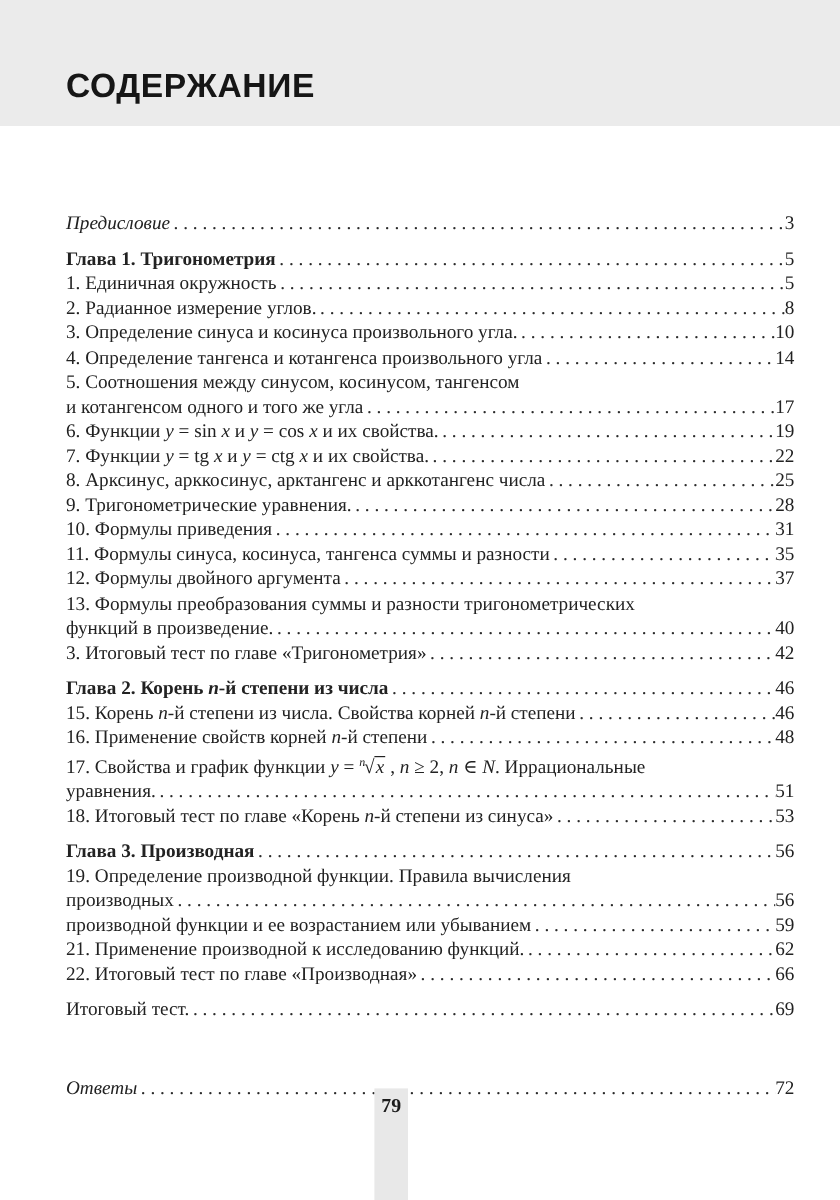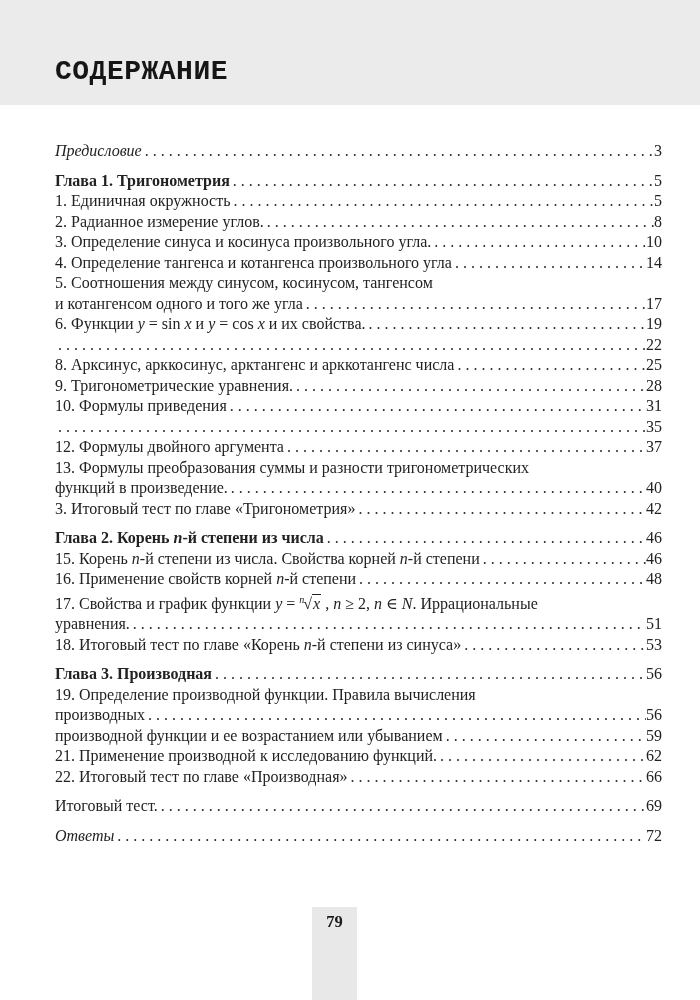--- a/index.html
+++ b/index.html
@@ -16,36 +16,36 @@
     background: #ebebeb;
     box-sizing: border-box;
     padding: 56px 0 0 55px;
   }
   .page-title {
     margin: 0;
     font-size: 28px;
     font-weight: 700;
     letter-spacing: 0.5px;
     color: #161616;
-    font-family: Liberation Mono, monospace;
+    font-family: Liberation Sans, sans-serif;
   }
   .toc {
     box-sizing: border-box;
     padding: 36px 38px 0 55px;
     font-size: 16px;
     line-height: 20.5px;
   }
   .entry { margin: 0; }
   .entry.gap { margin-top: 9px; }
   .entry .line {
     display: flex;
     align-items: baseline;
   }
   .entry.bold .txt { font-weight: 700; }
-  .entry.italic .txt { font-style: italic; }
+  .entry.italic .txt { font-style: italic; margin-top: 36px; }
   .txt { white-space: nowrap; flex: 0 0 auto; }
   .it { font-style: italic; }
   .bit { font-style: italic; font-weight: 700; }
   .leader {
     flex: 1 1 auto;
     overflow: hidden;
     white-space: nowrap;
     padding-left: 3px;
     font-weight: 400;
     font-style: normal;
@@ -64,21 +64,21 @@
   }
   .root .rad {
     font-style: italic;
     border-top: 1.3px solid #222222;
     padding: 0 1px;
   }
   .pagenum-strip {
     position: absolute;
     left: 312px;
     top: 907px;
-    width: 45px;
+    width: 28px;
     height: 93px;
     background: #e8e8e8;
     box-sizing: border-box;
     padding-top: 5px;
     text-align: center;
   }
   .pagenum {
     font-size: 16.5px;
     font-weight: 700;
     color: #1c1c1c;
@@ -146,20 +146,21 @@
     </div>
     <div class="entry">
       <div class="line">
         <span class="txt"><span>6. Функции </span><span class="it">y</span><span> = sin </span><span class="it">x</span><span> и </span><span class="it">y</span><span> = cos </span><span class="it">x</span><span> и их свойства.</span></span>
         <span class="leader">. . . . . . . . . . . . . . . . . . . . . . . . . . . . . . . . . . . . . . . . . . . . . . . . . . . . . . . . . . . . . . . . . . . . . . . . . . . . . . . . . . . . . . . . . . . . . . . . . . . . . . . . . . . . . . . . . . . . . . . . </span>
         <span class="pg">19</span>
       </div>
     </div>
     <div class="entry">
       <div class="line">
+        <span class="txt"><span>7. Функции </span><span class="it">y</span><span> = tg </span><span class="it">x</span><span> и </span><span class="it">y</span><span> = ctg </span><span class="it">x</span><span> и их свойства.</span></span>
         <span class="leader">. . . . . . . . . . . . . . . . . . . . . . . . . . . . . . . . . . . . . . . . . . . . . . . . . . . . . . . . . . . . . . . . . . . . . . . . . . . . . . . . . . . . . . . . . . . . . . . . . . . . . . . . . . . . . . . . . . . . . . . . </span>
         <span class="pg">22</span>
       </div>
     </div>
     <div class="entry">
       <div class="line">
         <span class="txt"><span>8. Арксинус, арккосинус, арктангенс и арккотангенс числа </span></span>
         <span class="leader">. . . . . . . . . . . . . . . . . . . . . . . . . . . . . . . . . . . . . . . . . . . . . . . . . . . . . . . . . . . . . . . . . . . . . . . . . . . . . . . . . . . . . . . . . . . . . . . . . . . . . . . . . . . . . . . . . . . . . . . . </span>
         <span class="pg">25</span>
       </div>
@@ -173,20 +174,21 @@
     </div>
     <div class="entry">
       <div class="line">
         <span class="txt"><span>10. Формулы приведения </span></span>
         <span class="leader">. . . . . . . . . . . . . . . . . . . . . . . . . . . . . . . . . . . . . . . . . . . . . . . . . . . . . . . . . . . . . . . . . . . . . . . . . . . . . . . . . . . . . . . . . . . . . . . . . . . . . . . . . . . . . . . . . . . . . . . . </span>
         <span class="pg">31</span>
       </div>
     </div>
     <div class="entry">
       <div class="line">
+        <span class="txt"><span>11. Формулы синуса, косинуса, тангенса суммы и разности </span></span>
         <span class="leader">. . . . . . . . . . . . . . . . . . . . . . . . . . . . . . . . . . . . . . . . . . . . . . . . . . . . . . . . . . . . . . . . . . . . . . . . . . . . . . . . . . . . . . . . . . . . . . . . . . . . . . . . . . . . . . . . . . . . . . . . </span>
         <span class="pg">35</span>
       </div>
     </div>
     <div class="entry">
       <div class="line">
         <span class="txt"><span>12. Формулы двойного аргумента </span></span>
         <span class="leader">. . . . . . . . . . . . . . . . . . . . . . . . . . . . . . . . . . . . . . . . . . . . . . . . . . . . . . . . . . . . . . . . . . . . . . . . . . . . . . . . . . . . . . . . . . . . . . . . . . . . . . . . . . . . . . . . . . . . . . . . </span>
         <span class="pg">37</span>
       </div>

